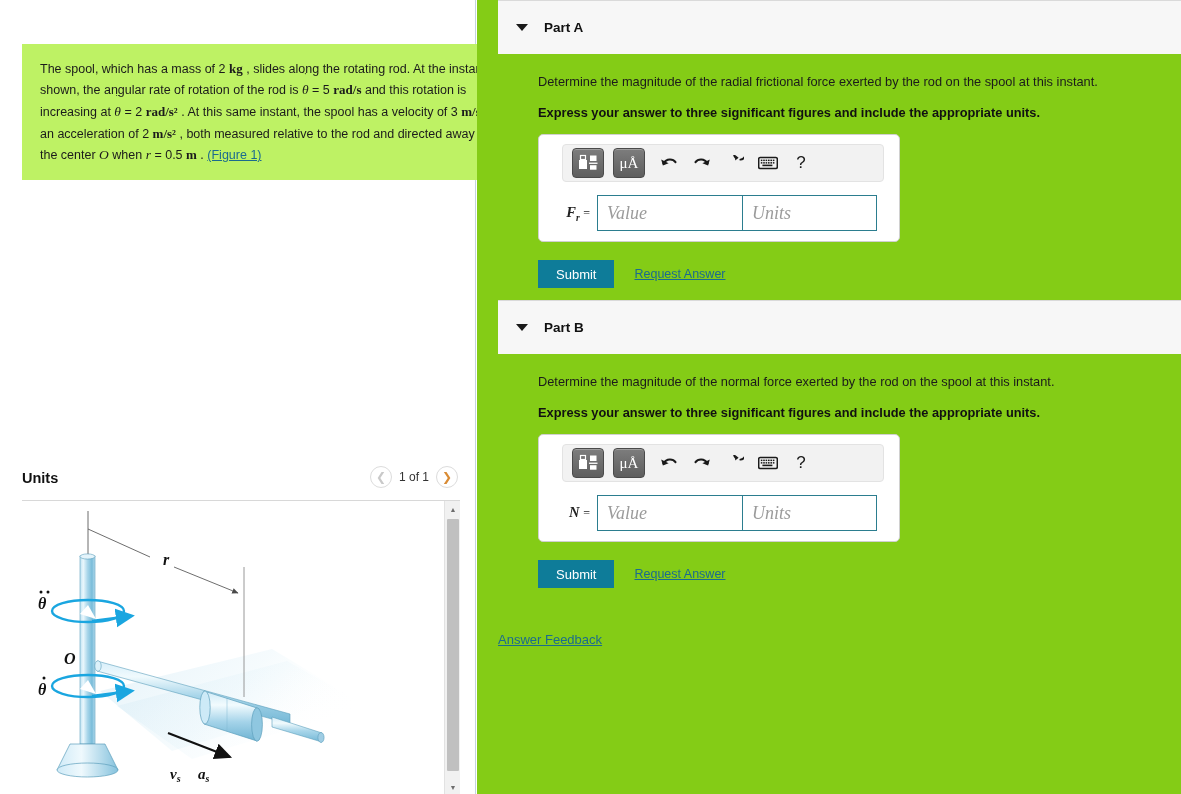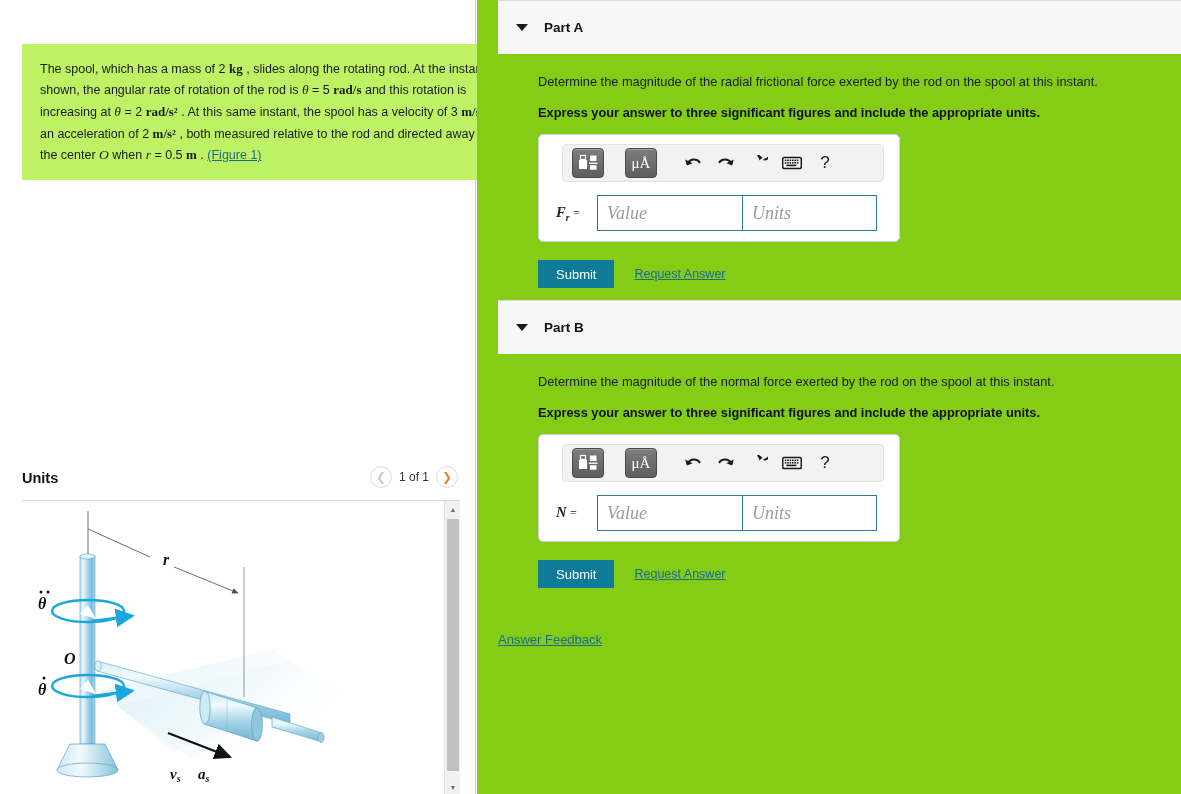--- a/index.html
+++ b/index.html
@@ -127,35 +127,35 @@
     margin-right:6px;
   }
   .tb-btn {
     width:32px; height:30px;
     border-radius:4px;
     display:flex; align-items:center; justify-content:center;
     cursor:pointer;
     background:linear-gradient(#7d7d7d,#5e5e5e);
     border:1px solid #4a4a4a;
     box-shadow:inset 0 1px 0 rgba(255,255,255,.25);
-    margin-right:18px;
+    margin-right:6px;
   }
   .tb-btn svg { display:block; }
   .tb-plain {
     width:30px; height:28px;
     display:flex; align-items:center; justify-content:center;
     cursor:pointer; color:#1a1a1a;
   }
   .tb-plain.help { font-size:17px; font-weight:normal; }
 
   .field-row { display:flex; align-items:center; margin-top:13px; padding-left:8px; }
   .field-label {
     font-family:"Liberation Serif", serif;
     font-size:14.5px;
-    width:34px; margin-right:7px;
+    width:34px; text-align:right; margin-right:7px;
     white-space:nowrap;
   }
   .field-label i { font-style:italic; font-weight:bold; }
   .field-label sub { font-size:9.5px; font-style:italic; font-weight:bold; }
   .mq-input {
     height:36px; border:1px solid #2b7d8f; background:#fff;
     display:flex; align-items:center; padding:0 9px;
     font-family:"Liberation Serif", serif; font-style:italic;
     font-size:18px; color:#9b9b9b;text-align:center;
   }

